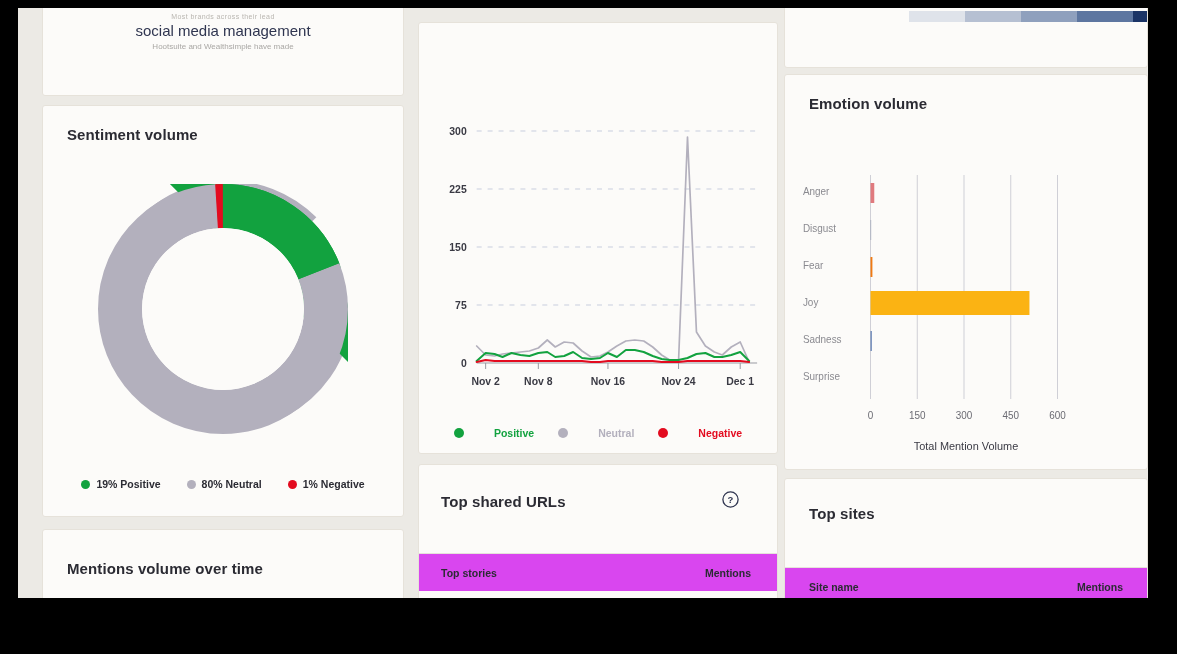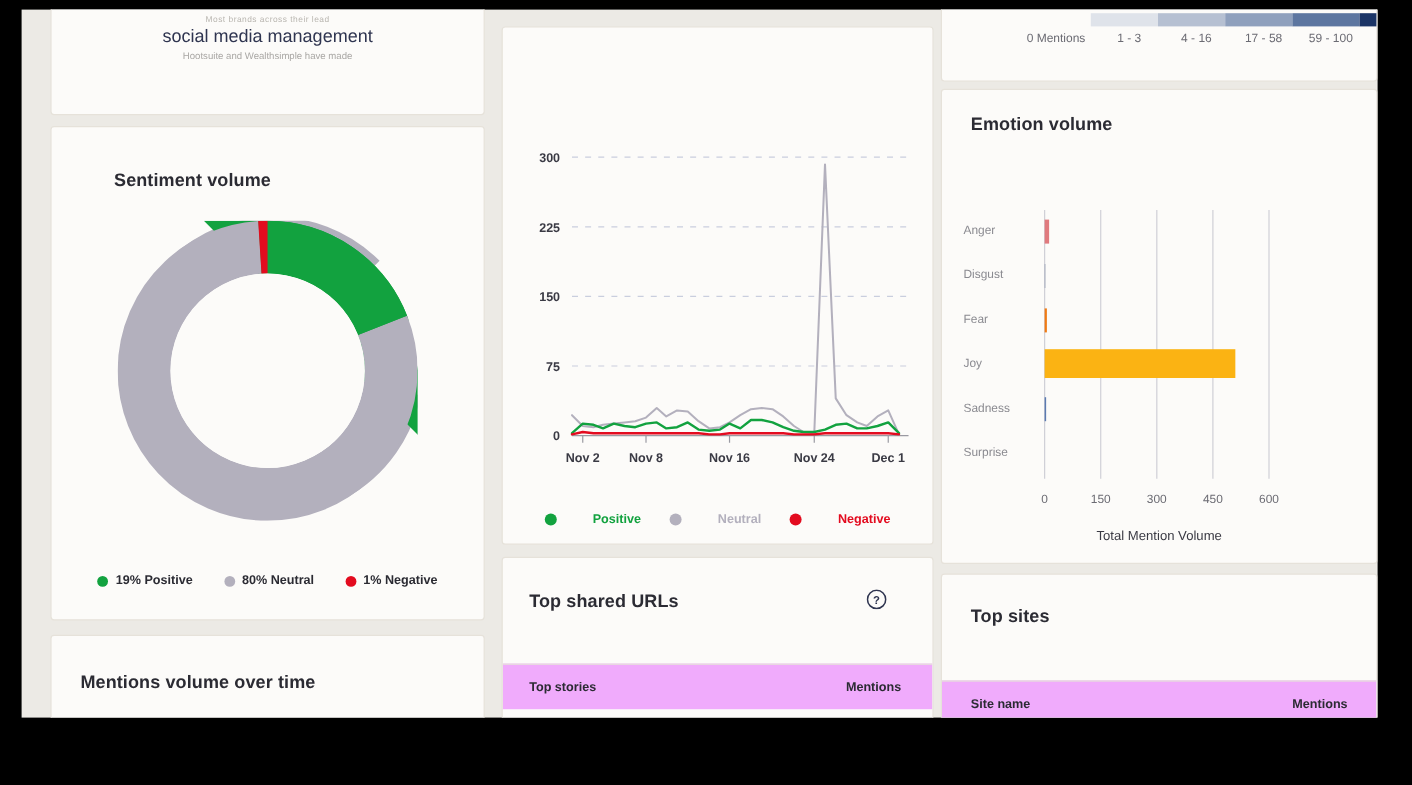--- a/index.html
+++ b/index.html
@@ -61,21 +61,21 @@
     font-size: 15px; color: #2f3550; margin-top: 2px;
     filter: blur(.25px);
   }
   .promo-sub {
     font-size: 8px; color: #a9a7a4; margin-top: 3px;
     filter: blur(.5px);
   }
 
   
   #card-sentiment { top: 97px; height: 412px; }
-  #card-sentiment .card-title { position: absolute; left: 24px; top: 36px; margin-left: 28px; }
+  #card-sentiment .card-title { position: absolute; left: 24px; top: 20px; }
   .donut-wrap { position: absolute; left: 0; right: 0; top: 78px; height: 262px; }
   .donut { display: block; margin: 0 auto; }
   .donut-legend {
     position: absolute; left: 0; right: 0; bottom: 26px;
     display: flex; justify-content: center; gap: 26px;
   }
   .lg-item { display: flex; align-items: center; gap: 6px; }
   .lg-dot { width: 9px; height: 9px; border-radius: 50%; display: block; }
   .lg-txt { font-size: 10.5px; font-weight: bold; color: #2b2b33; white-space: nowrap; }
 
@@ -92,21 +92,21 @@
     display: flex; justify-content: center; gap: 24px;
   }
   .lc-legend .lg-txt { font-weight: bold; font-size: 10.5px; padding-left: 24px; }
 
   
   #card-urls { top: 456px; height: 150px; }
   #card-urls .card-title { position: absolute; left: 22px; top: 28px; }
   .help-icon { position: absolute; right: 38px; top: 26px; }
   .tbl-head {
     position: absolute; left: 0; right: 0; top: 88px; height: 38px;
-    background: #f0abfc; border-top: 1px solid #e6e2da;
+    background: #d946ef; border-top: 1px solid #e6e2da;
     display: flex; align-items: center;
   }
   .th { font-size: 10.5px; font-weight: bold; color: #2b2b33; }
   .th-left { margin-left: 22px; }
   .th-right { margin-left: auto; margin-right: 26px; }
   .tbl-row {
     position: absolute; left: 0; right: 0; top: 126px; height: 26px;
     display: flex; align-items: center;
   }
 
@@ -269,27 +269,20 @@
     <div class="col col-right">
 
       <div class="card" id="card-scale">
         <div class="scale-swatches">
           <span class="sw" style="background:#dfe3ea"></span>
           <span class="sw" style="background:#b6c0d2"></span>
           <span class="sw" style="background:#8fa0bd"></span>
           <span class="sw" style="background:#5d76a0"></span>
           <span class="sw" style="background:#1b3466"></span>
         </div>
-        <div class="scale-labels">
-          <span class="sl" style="width:66px">0 Mentions</span>
-          <span class="sl" style="width:56px">1 - 3</span>
-          <span class="sl" style="width:56px">4 - 16</span>
-          <span class="sl" style="width:56px">17 - 58</span>
-          <span class="sl" style="width:56px">59 - 100</span>
-        </div>
       </div>
 
       <div class="card" id="card-emovol">
         <div class="card-title">Emotion volume</div>
 
         <svg class="bars" viewBox="0 0 364 310" preserveAspectRatio="none">
           <g>
             <line x1="86" y1="28" x2="86" y2="252" stroke="#cfcfd6" stroke-width="1"></line>
             <line x1="133" y1="28" x2="133" y2="252" stroke="#cfcfd6" stroke-width="1"></line>
             <line x1="180" y1="28" x2="180" y2="252" stroke="#cfcfd6" stroke-width="1"></line>

